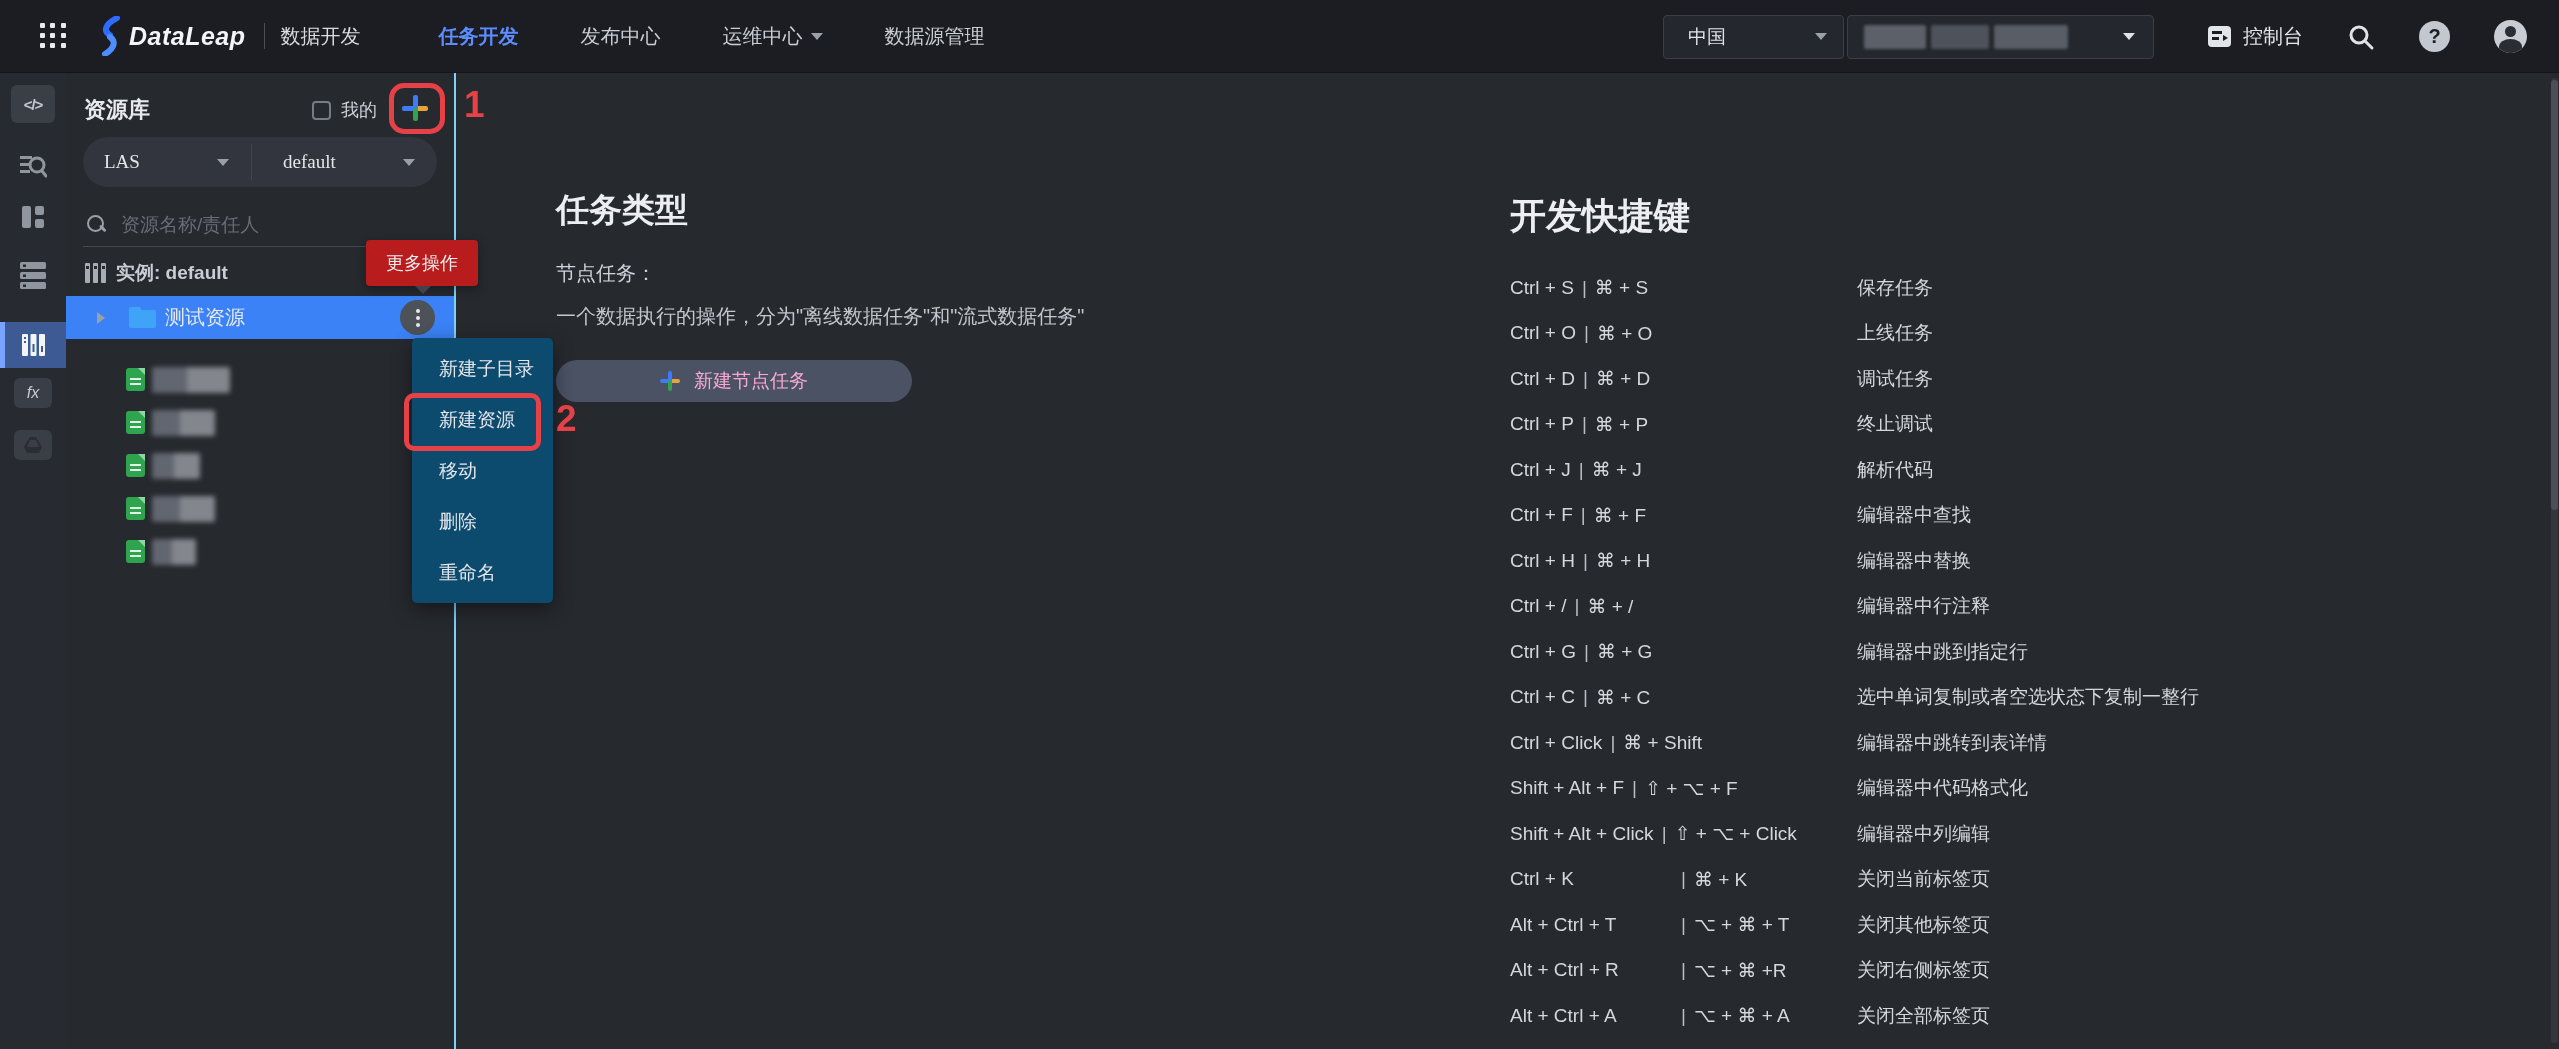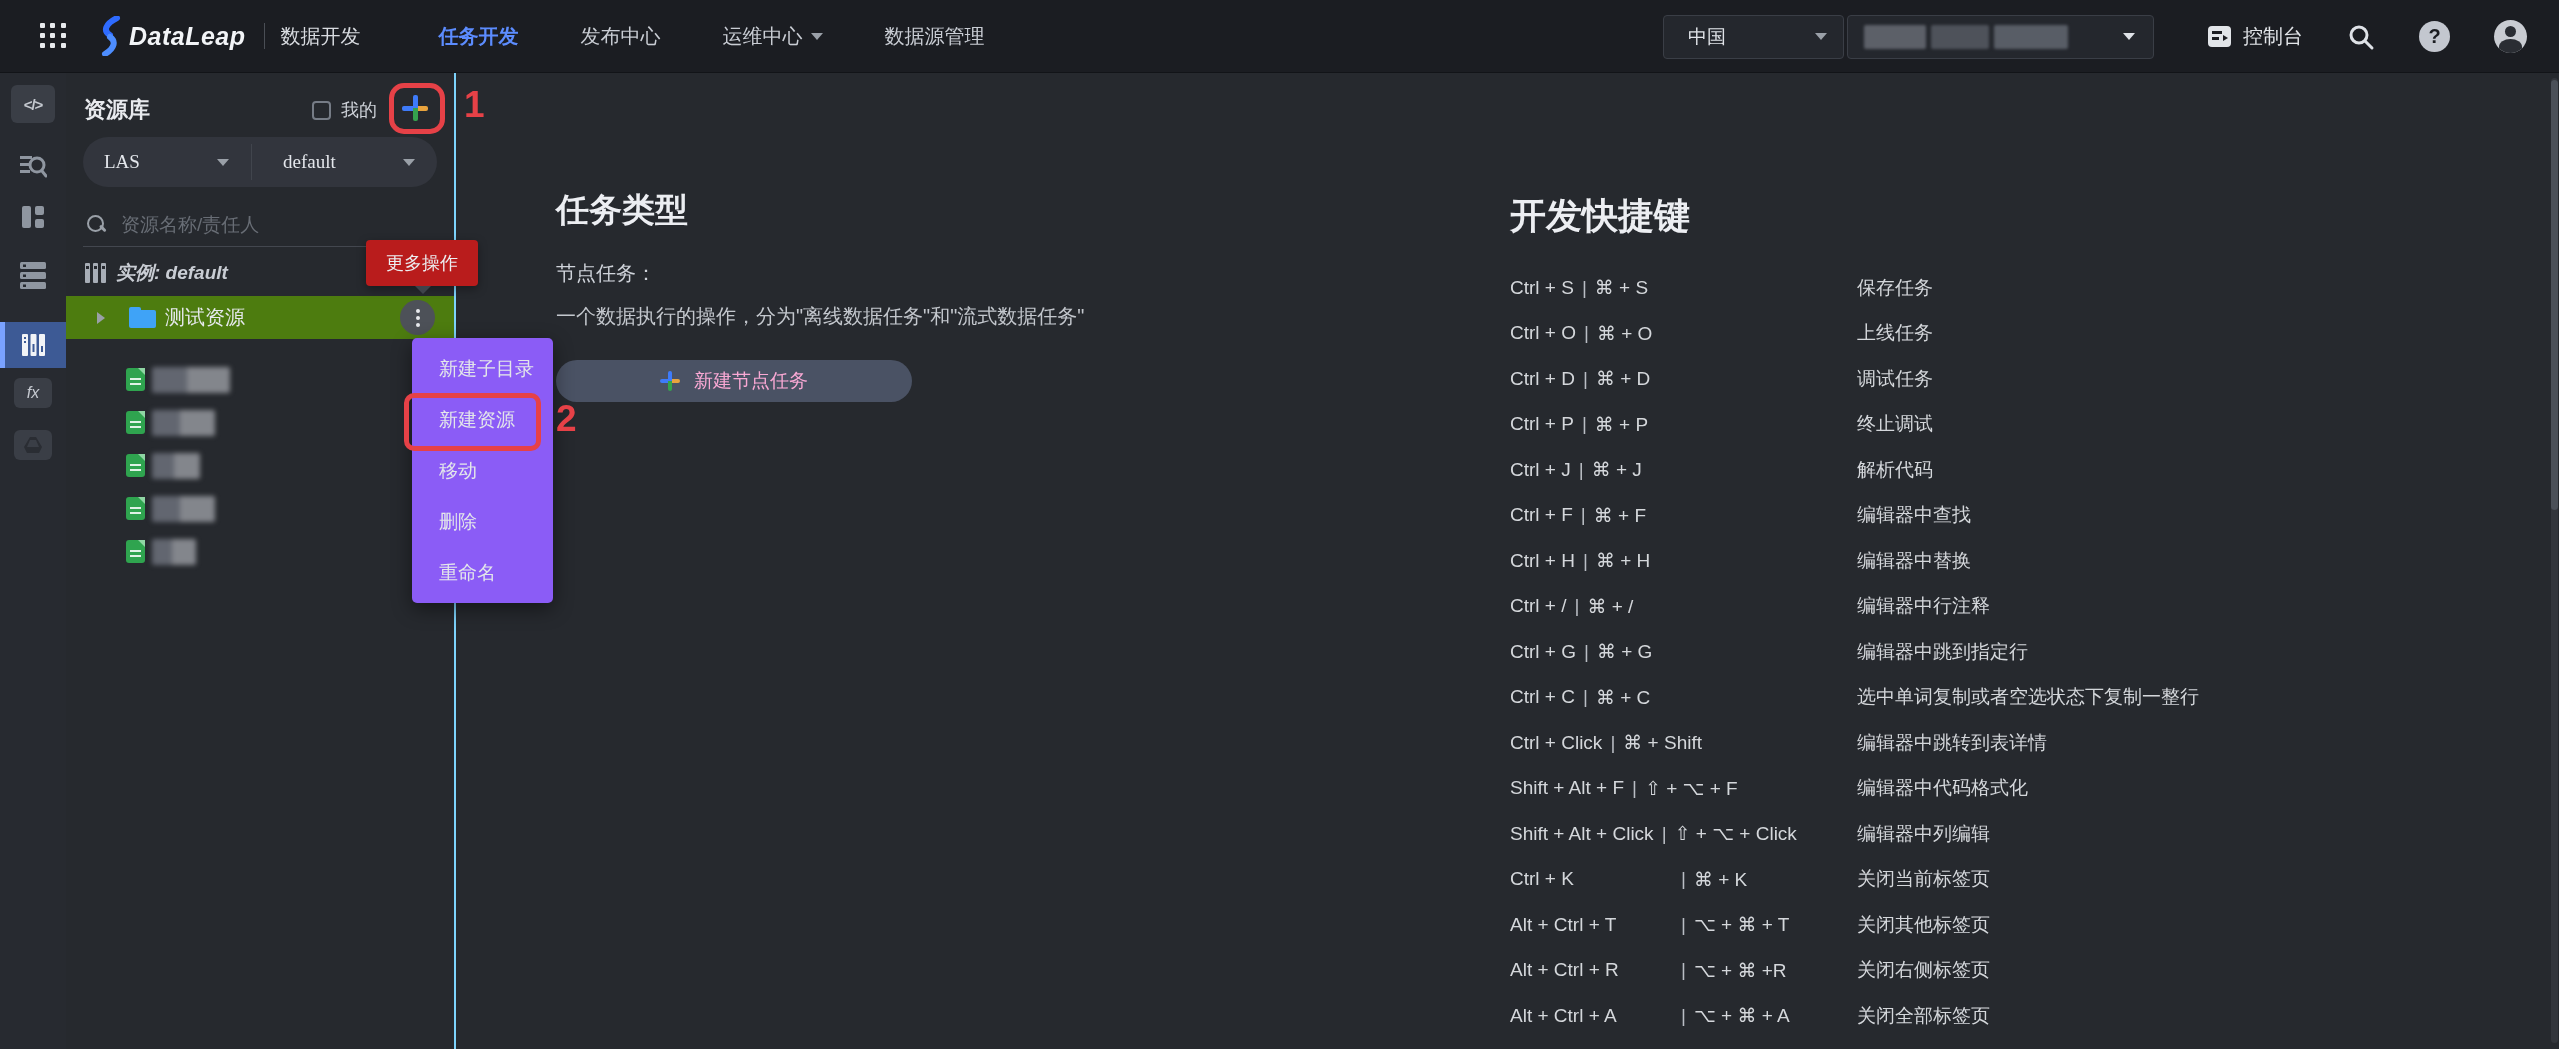--- a/index.html
+++ b/index.html
@@ -76,25 +76,25 @@
   .sel-lbl { font-size:19px; color:#e4e7ec; }
   .searchrow { position:absolute; left:17px; top:130px; width:354px; height:44px; display:flex; align-items:center;
                border-bottom:1.5px solid #43474f; }
   .mag { width:20px; height:20px; position:relative; flex:none; margin-left:4px; }
   .mag::before { content:""; position:absolute; left:0; top:0; width:13px; height:13px; border:2.5px solid #9aa0a8; border-radius:50%; }
   .mag::after { content:""; position:absolute; left:12px; top:12px; width:8px; height:2.5px; background:#9aa0a8; transform:rotate(45deg); border-radius:2px; }
   .search-input { flex:1; margin-left:14px; background:transparent; border:none; outline:none;
                   font-size:19px; color:#dfe2e7; font-family:inherit; }
   .search-input::placeholder { color:#686d75; }
   .inst-row { position:absolute; left:0; top:179px; width:100%; height:42px; display:flex; align-items:center; cursor:pointer; }
-  .inst-row .txt { font-size:19px; font-weight:bold; color:#c9cdd4; margin-left:10px;font-style:italic; }
+  .inst-row .txt { font-size:19px; font-weight:bold; color:#c9cdd4; margin-left:10px; }
   .bars-icon { display:flex; gap:3px; margin-left:19px; }
   .bars-icon i { width:5px; height:20px; background:#a7adb6; border-radius:1px; position:relative; }
   .bars-icon i::before { content:""; position:absolute; left:1px; top:3px; width:3px; height:3px; background:#272a30; }
-  .folder-row { position:absolute; left:0; top:223px; width:100%; height:43px; background:#4d7c0f;
+  .folder-row { position:absolute; left:0; top:223px; width:100%; height:43px; background:#3b82f6;
                 display:flex; align-items:center; cursor:pointer; }
   .tri-right { width:0; height:0; border-top:6px solid transparent; border-bottom:6px solid transparent;
                border-left:8px solid #9aa0a8; margin-left:31px; }
   .folder-ic { width:27px; height:21px; margin-left:24px; position:relative; }
   .folder-ic::before { content:""; position:absolute; left:0; top:0; width:12px; height:5px; background:#3fa3f7; border-radius:2px 2px 0 0; }
   .folder-ic::after { content:""; position:absolute; left:0; top:3px; width:27px; height:18px; background:#3fa3f7; border-radius:2px; }
   .folder-name { font-size:20px; color:#e6e9ed; margin-left:9px; }
   .kebab { position:absolute; right:19px; top:4px; width:35px; height:35px; border-radius:50%; background:#4d5158;
            display:flex; flex-direction:column; align-items:center; justify-content:center; gap:3px; cursor:pointer; }
   .kebab i { width:4px; height:4px; border-radius:50%; background:#e8eaee; }
@@ -107,21 +107,21 @@
              background:linear-gradient(90deg,#626670 45%,#83868c 45%); }
 
   
   .tooltip { position:absolute; left:366px; top:240px; width:112px; height:46px; background:#b91c1c; border-radius:4px;
              display:flex; align-items:center; justify-content:center; z-index:20; box-shadow:0 3px 10px rgba(0,0,0,.35); }
   .tooltip .txt { font-size:18px; color:#eceef1; }
   .tooltip::after { content:""; position:absolute; left:49px; bottom:-8px; border-left:8px solid transparent;
                     border-right:8px solid transparent; border-top:8px solid #3f434b; }
 
   
-  .ctx-menu { position:absolute; left:412px; top:338px; width:141px; height:265px; background:#8b5cf6; border-radius:5px;
+  .ctx-menu { position:absolute; left:412px; top:338px; width:141px; height:265px; background:#0c4a6e; border-radius:5px;
               box-shadow:0 6px 20px rgba(0,0,0,.45); z-index:25; padding:5px 0; }
   .ctx-item { height:51px; display:flex; align-items:center; padding-left:27px; font-size:19px; color:#e3e6ea; cursor:pointer; }
 
   
   .ann-box { position:absolute; border:5px solid #e64147; z-index:40; pointer-events:none; }
   .ann-num { position:absolute; font-size:37px; font-weight:bold; color:#e64147; z-index:40; }
   #annbox1 { left:389px; top:83px; width:56px; height:51px; border-radius:15px; }
   #ann1 { left:464px; top:84px; }
   #annbox2 { left:404px; top:393px; width:137px; height:58px; border-radius:10px; }
   #ann2 { left:556px; top:398px; }

